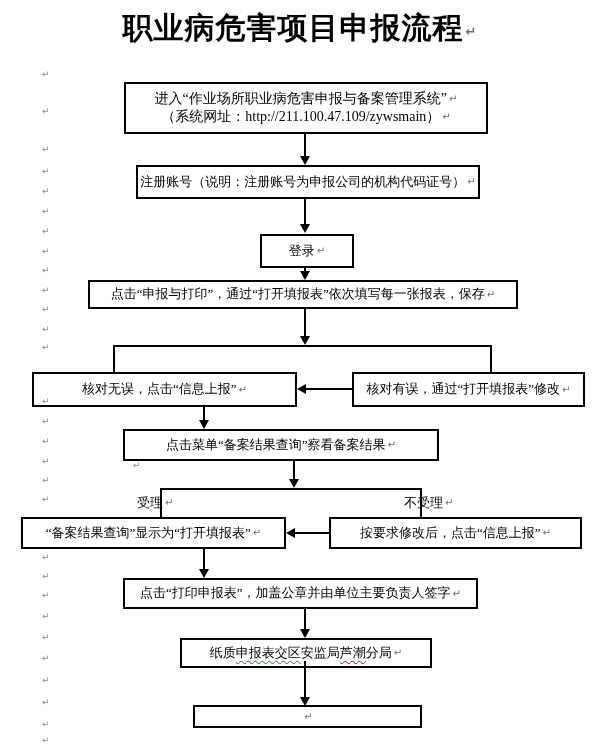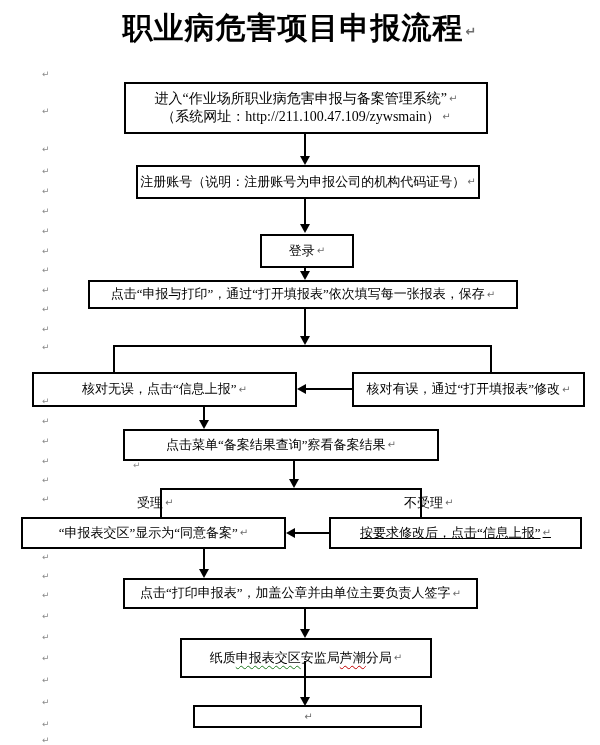--- a/index.html
+++ b/index.html
@@ -122,44 +122,44 @@
   <div class="blabel" style="left:137px;top:494px;">
     <span>受理</span>
       <span class="ret">↵</span>
   </div>
   <div class="blabel" style="left:404px;top:494px;">
     <span>不受理</span>
       <span class="ret">↵</span>
   </div>
 
   <div class="node" style="left:21px;top:517px;width:265px;height:32px;">
-    <span class="txt">“申报表交区”显示为“同意备案”</span>
+    <span class="txt">“备案结果查询”显示为“打开填报表”</span>
       <span class="ret">↵</span>
   </div>
 
-  <div class="node" style="left:329px;top:517px;width:253px;height:32px;text-decoration:underline;">
+  <div class="node" style="left:329px;top:517px;width:253px;height:32px;">
     <span class="txt">按要求修改后，点击“信息上报”</span>
       <span class="ret">↵</span>
   </div>
 
   <div class="arr-l" style="left:286px;top:528px;"></div>
   <div class="hline" style="left:295px;top:532px;width:34px;"></div>
 
   <div class="vline" style="left:203px;top:549px;height:20px;"></div>
   <div class="arr-d" style="left:199px;top:569px;"></div>
 
   <div class="node" style="left:123px;top:578px;width:355px;height:31px;">
     <span class="txt">点击“打印申报表”，加盖公章并由单位主要负责人签字</span>
       <span class="ret">↵</span>
   </div>
 
   <div class="vline" style="left:304px;top:609px;height:20px;"></div>
   <div class="arr-d" style="left:300px;top:629px;"></div>
 
-  <div class="node" style="left:180px;top:638px;width:252px;height:40px;">
+  <div class="node" style="left:180px;top:638px;width:252px;height:30px;">
     <span class="txt"><span>纸质</span><span class="wavy-green">申报表交区</span><span>安监局</span><span class="wavy-red">芦潮</span><span>分局</span></span>
       <span class="ret">↵</span>
   </div>
 
   <div class="vline" style="left:304px;top:661px;height:36px;"></div>
   <div class="arr-d" style="left:300px;top:697px;"></div>
 
   <div class="node" style="left:193px;top:705px;width:229px;height:23px;">
       <span class="ret">↵</span>
   </div>

